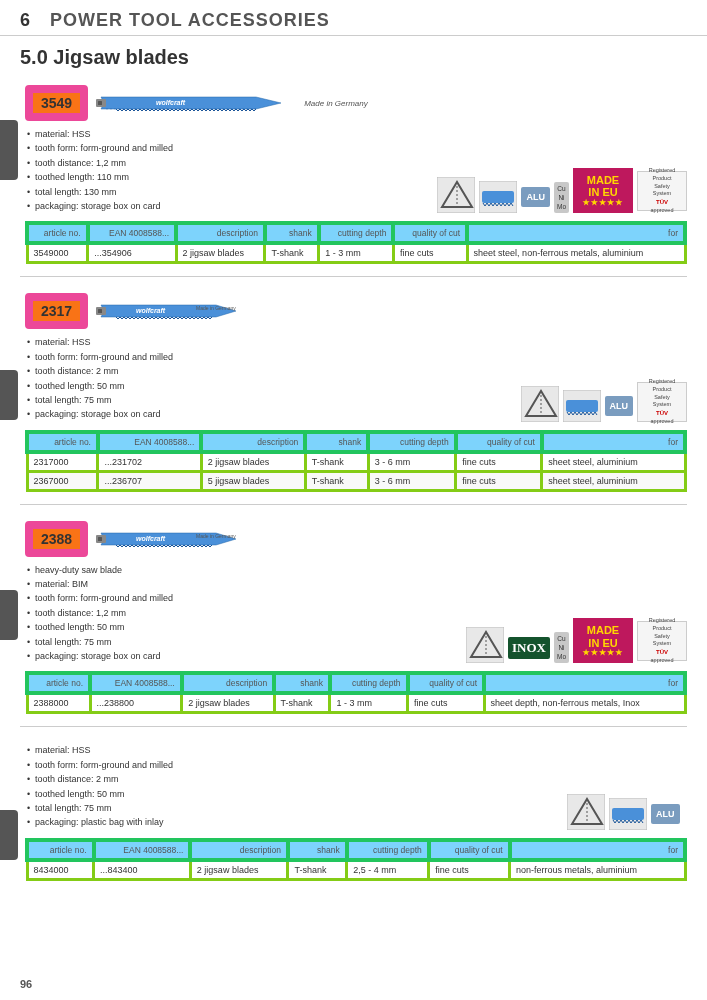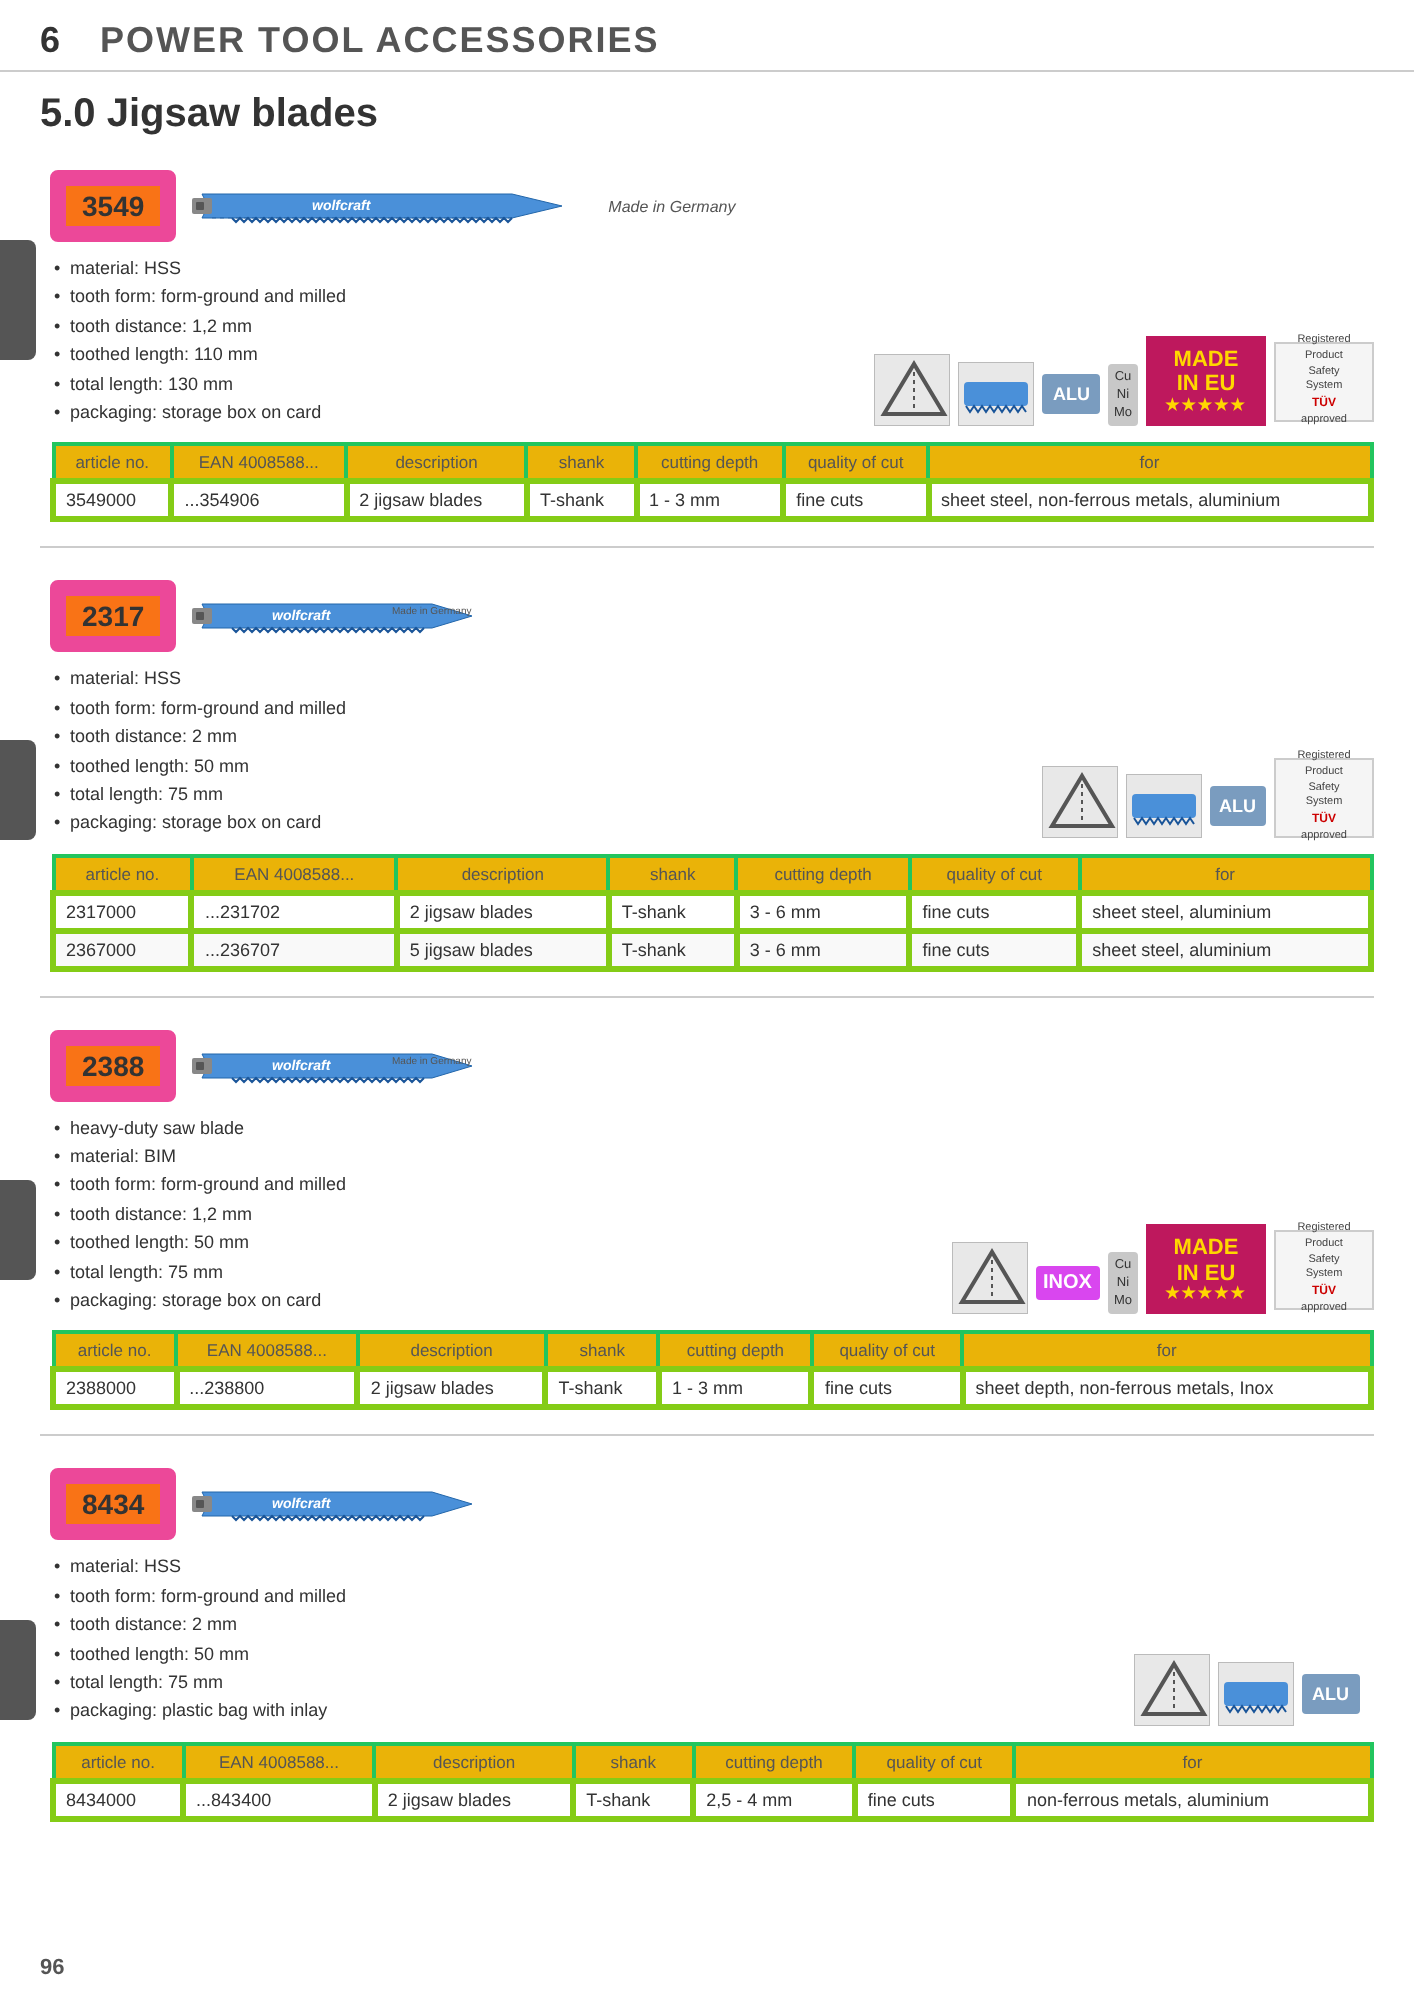--- a/index.html
+++ b/index.html
@@ -158,24 +158,24 @@
       text-align: center;
       color: #555;
     }
     .data-table {
       width: 100%;
       border-collapse: collapse;
       margin-top: 8px;
       font-size: 9px;
     }
     .data-table th {
-      background: #eab308;
-      border: 2px solid #22c55e;
+      background: #7dd3fc;
+      border: 4px solid #22c55e;
       padding: 3px 5px;
-      text-align: center;
+      text-align: right;
       font-weight: normal;
       color: #555;
       font-size: 8.5px;
     }
     .data-table td {
       border: 3px solid #84cc16;
       padding: 3px 5px;
       font-size: 9px;
       color: #333;
     }
@@ -413,21 +413,21 @@
       </div>
       <div class="product-icons">
         <div class="icons-row">
           <svg width="38" height="36" viewBox="0 0 38 36">
             <rect width="38" height="36" fill="#e8e8e8" stroke="#bbb" stroke-width="1"></rect>
             <polygon points="5,30 20,5 35,30" fill="none" stroke="#555" stroke-width="2"></polygon>
             <line x1="20" y1="5" x2="20" y2="30" stroke="#555" stroke-width="1" stroke-dasharray="2,2"></line>
           </svg>
         </div>
         <div class="icons-row">
-          <div style="background:#d946ef;color:white;font-weight:bold;font-size:10px;padding:3px 4px;border-radius:2px;">INOX</div>
+          <div style="background:#14532d;color:white;font-weight:bold;font-size:13px;padding:3px 4px;border-radius:2px;font-family:Liberation Serif, serif;">INOX</div>
           <div style="background:#c8c8c8;color:#333;font-size:6.5px;padding:2px 3px;border-radius:2px;line-height:1.4;text-align:center;">Cu<br>Ni<br>Mo</div>
         </div>
         <div class="eu-wrap">
           <div class="made-in-eu-badge">
             MADE<br>IN EU<br><span class="eu-stars">★★★★★</span>
           </div>
           <div class="tuv-badge">
             <div style="font-size:5.5px;line-height:1.4;text-align:center;color:#444;">Registered<br>Product<br>Safety<br>System<br><span style="font-size:6px;font-weight:bold;color:#cc0000;">TÜV</span><br>approved</div>
           </div>
         </div>
@@ -457,32 +457,20 @@
         </tr>
       </tbody>
     </table>
   </div>
 
   <hr class="divider">
 
   <div class="left-tab" style="top: 810px; height: 50px;"></div>
 
   <div class="product-block">
-    <div class="product-header">
-      <div class="product-id-box">8434</div>
-      <div class="blade-image">
-        <svg class="blade-svg" viewBox="0 0 200 28">
-          <polygon points="5,8 120,8 140,14 120,20 5,20 8,14" fill="#4a90d9" stroke="#2266aa" stroke-width="0.5"></polygon>
-          <polyline points="20,20 22,22 24,20 26,22 28,20 30,22 32,20 34,22 36,20 38,22 40,20 42,22 44,20 46,22 48,20 50,22 52,20 54,22 56,20 58,22 60,20 62,22 64,20 66,22 68,20 70,22 72,20 74,22 76,20 78,22 80,20 82,22 84,20 86,22 88,20 90,22 92,20 94,22 96,20 98,22 100,20 102,22 104,20 106,22 108,20 110,22 112,20 114,22 116,20" fill="none" stroke="#1a5599" stroke-width="1"></polyline>
-          <rect x="0" y="10" width="10" height="8" fill="#888" rx="1"></rect>
-          <rect x="2" y="12" width="4" height="4" fill="#555" rx="0.5"></rect>
-          <text x="40" y="16" font-size="7" font-style="italic" font-weight="bold" fill="white" font-family="Arial">wolfcraft</text>
-        </svg>
-      </div>
-    </div>
     <div class="product-body">
       <div class="product-specs">
         <ul class="spec-list">
           <li>material: HSS</li>
           <li>tooth form: form-ground and milled</li>
           <li>tooth distance: 2 mm</li>
           <li>toothed length: 50 mm</li>
           <li>total length: 75 mm</li>
           <li>packaging: plastic bag with inlay</li>
         </ul>

